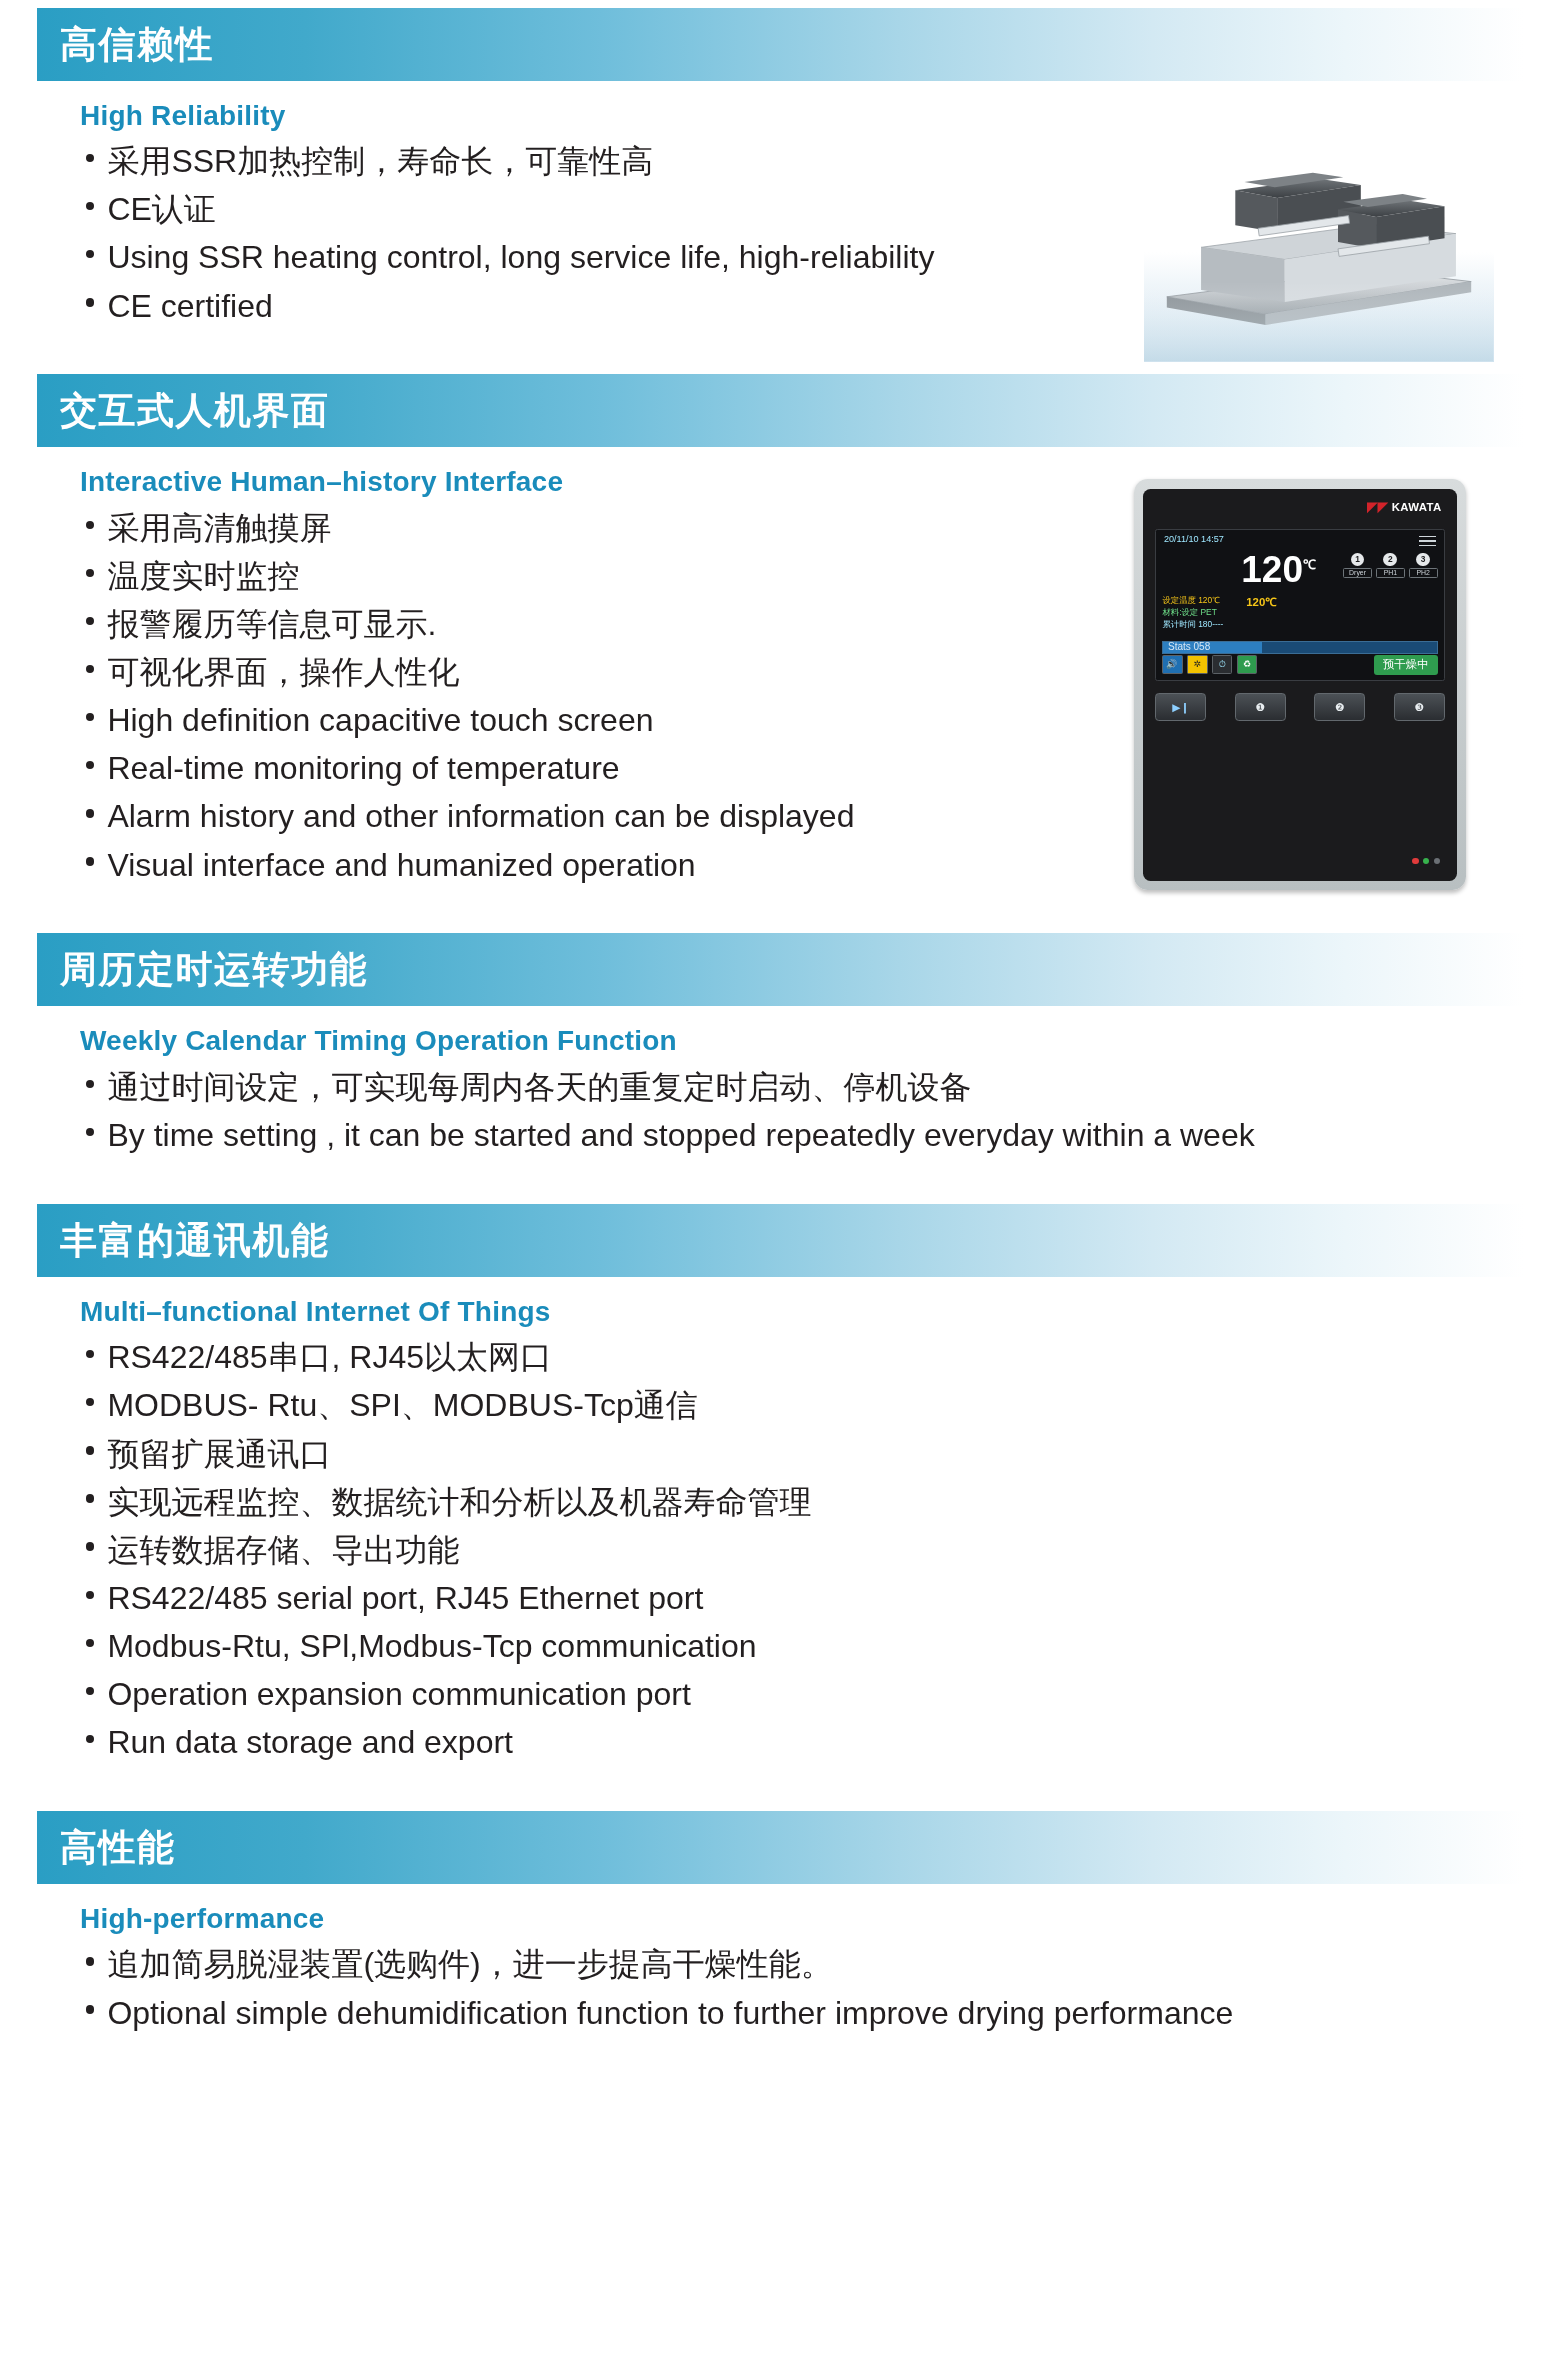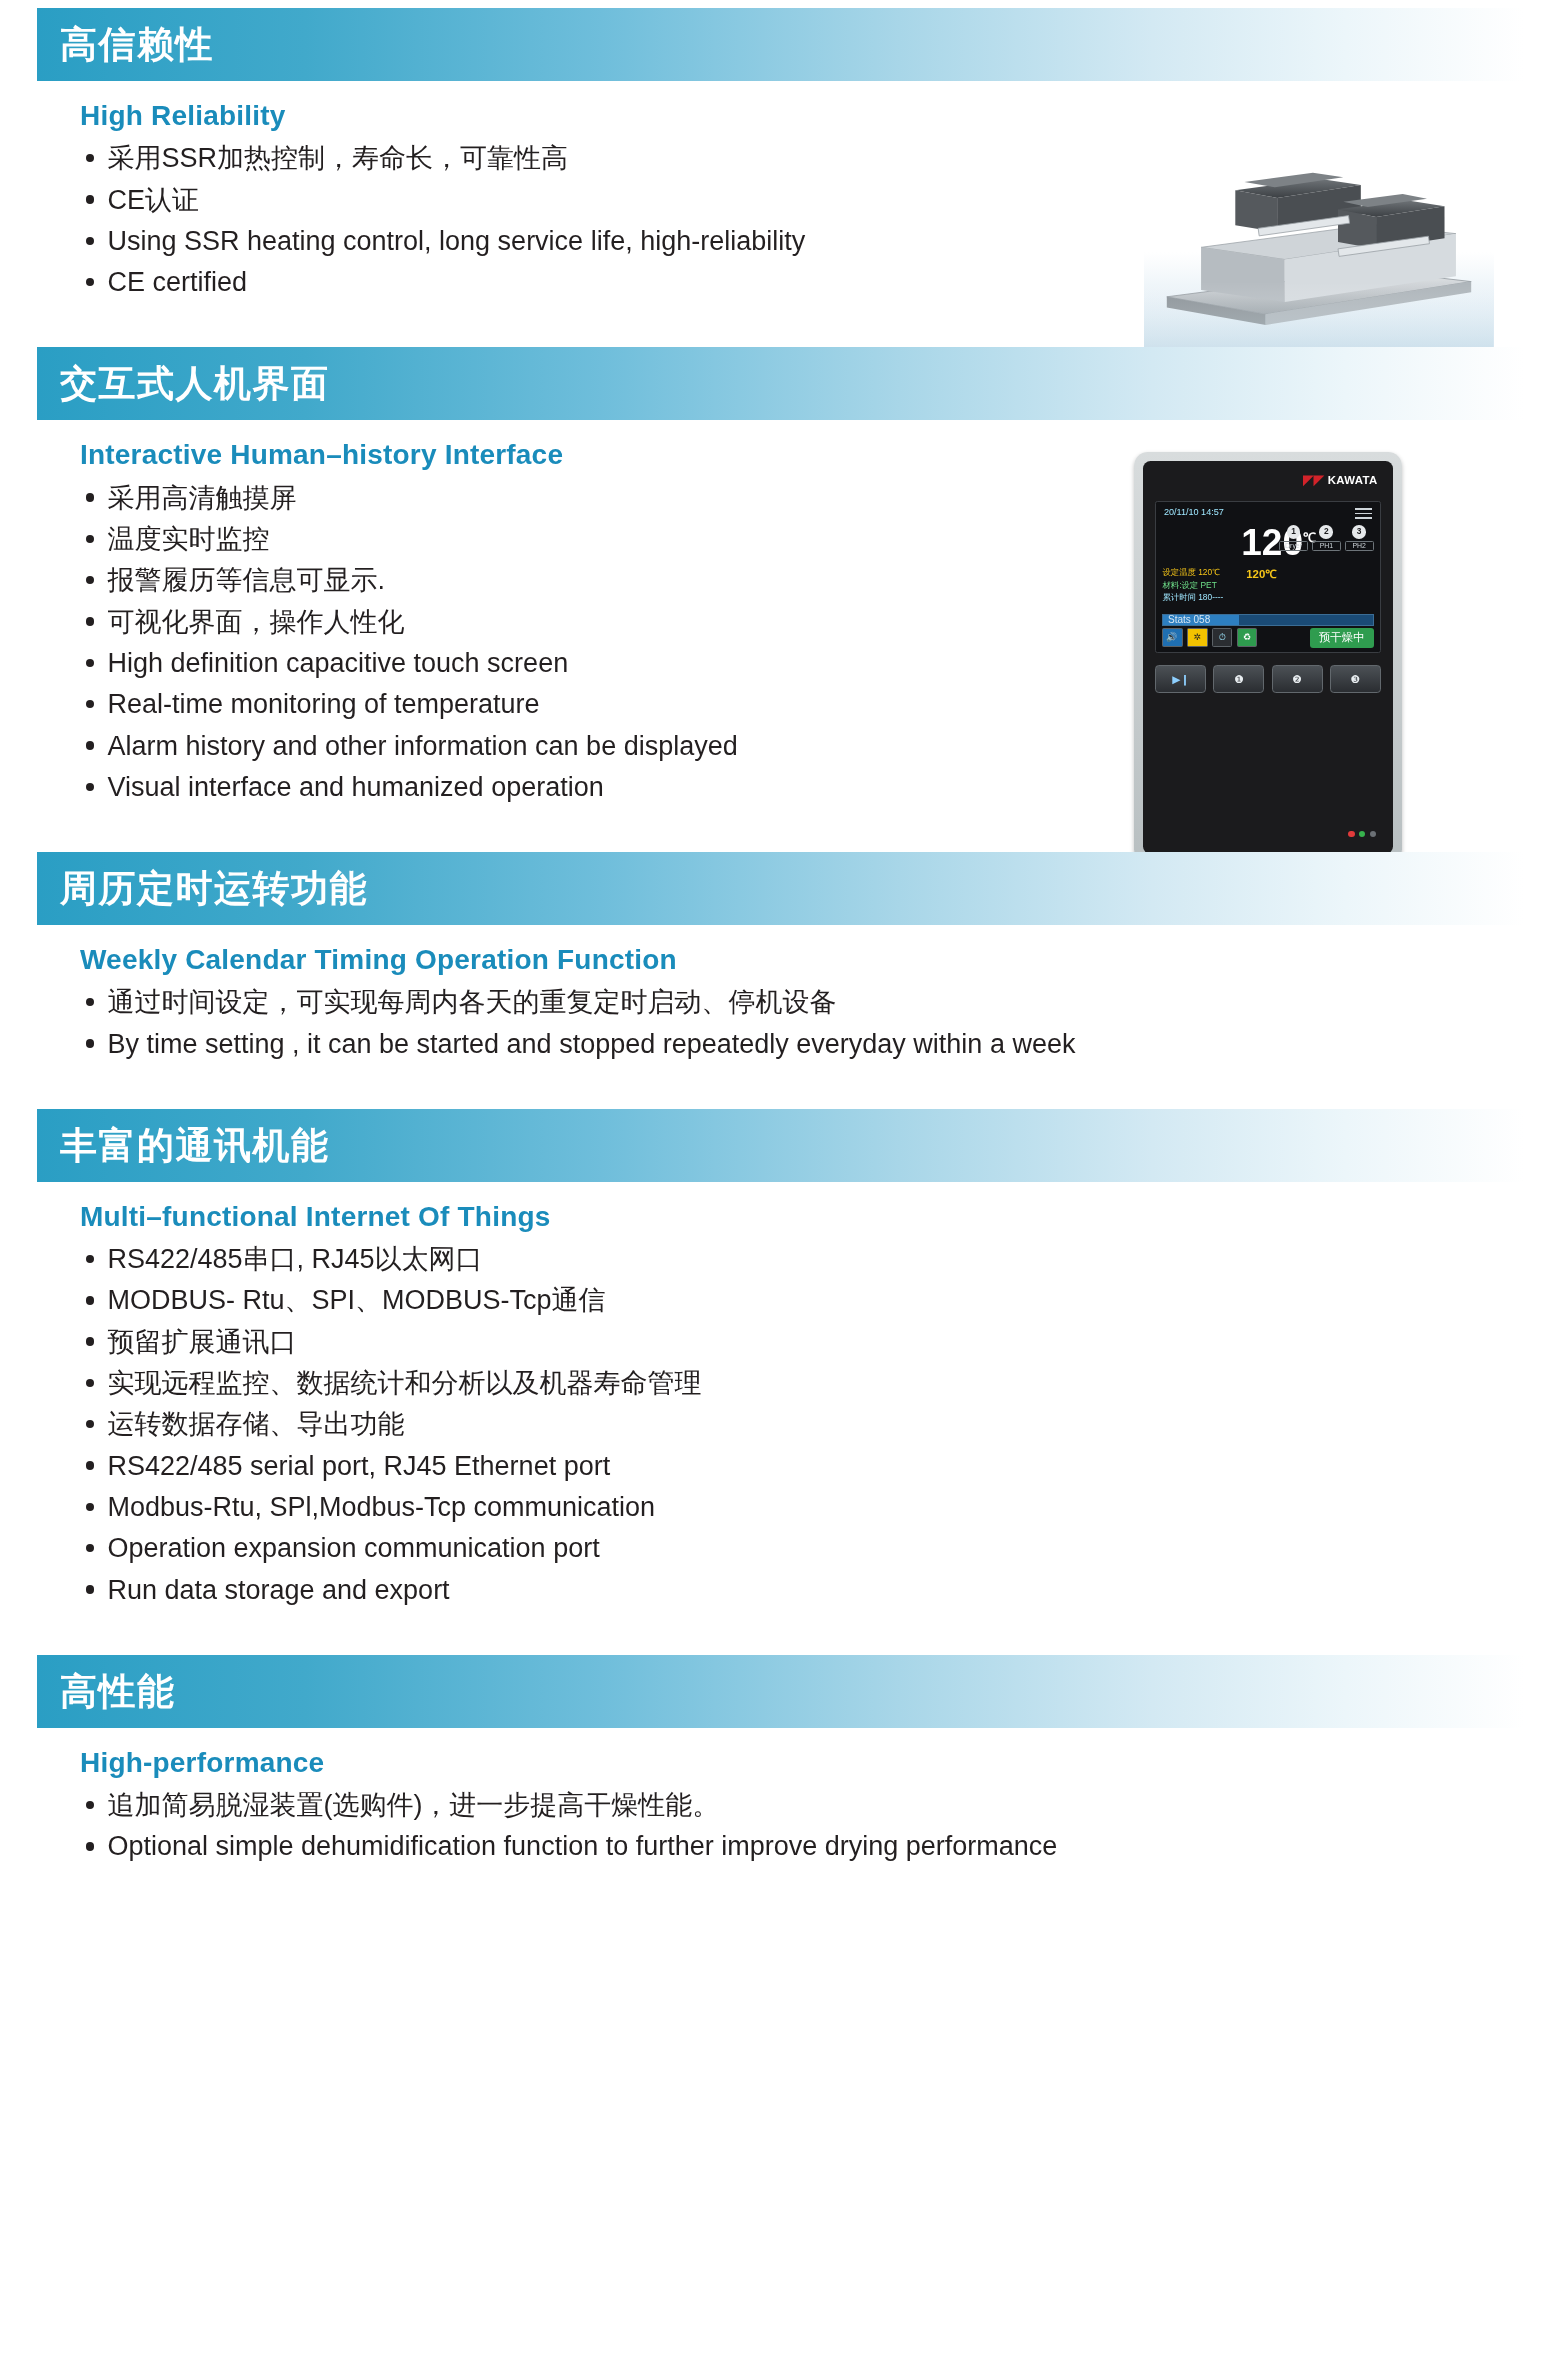--- a/index.html
+++ b/index.html
@@ -64,21 +64,21 @@
   }
 
   ul.bullets {
     list-style: none;
     margin: 0;
     padding: 0;
   }
   ul.bullets li {
     position: relative;
     padding-left: 27.4px;
-    font-size: 27px;
+    font-size: 32px;
     line-height: 1.36;
     color: #231f20;
     margin-bottom: 4.6px;
     white-space: nowrap;
   }
   ul.bullets li::before {
     content: "";
     position: absolute;
     left: 6.1px;
     top: 13.7px;
@@ -107,21 +107,21 @@
     right: 70px;
     top: 15.2px;
     width: 320px;
     height: 411px;
   }
 
   
   .hmi-outer {
     position: absolute;
     left: 0; top: 0;
-    width: 268px;
+    width: 332px;
     height: 411px;
     background: linear-gradient(to bottom, #d8dcdd, #b8bfc1);
     border-radius: 13.7px;
     box-shadow: 0 2.3px 4.6px rgba(0,0,0,0.25);
     padding: 9.1px;
     box-sizing: border-box;
   }
   .hmi-screen {
     width: 100%;
     height: 100%;

